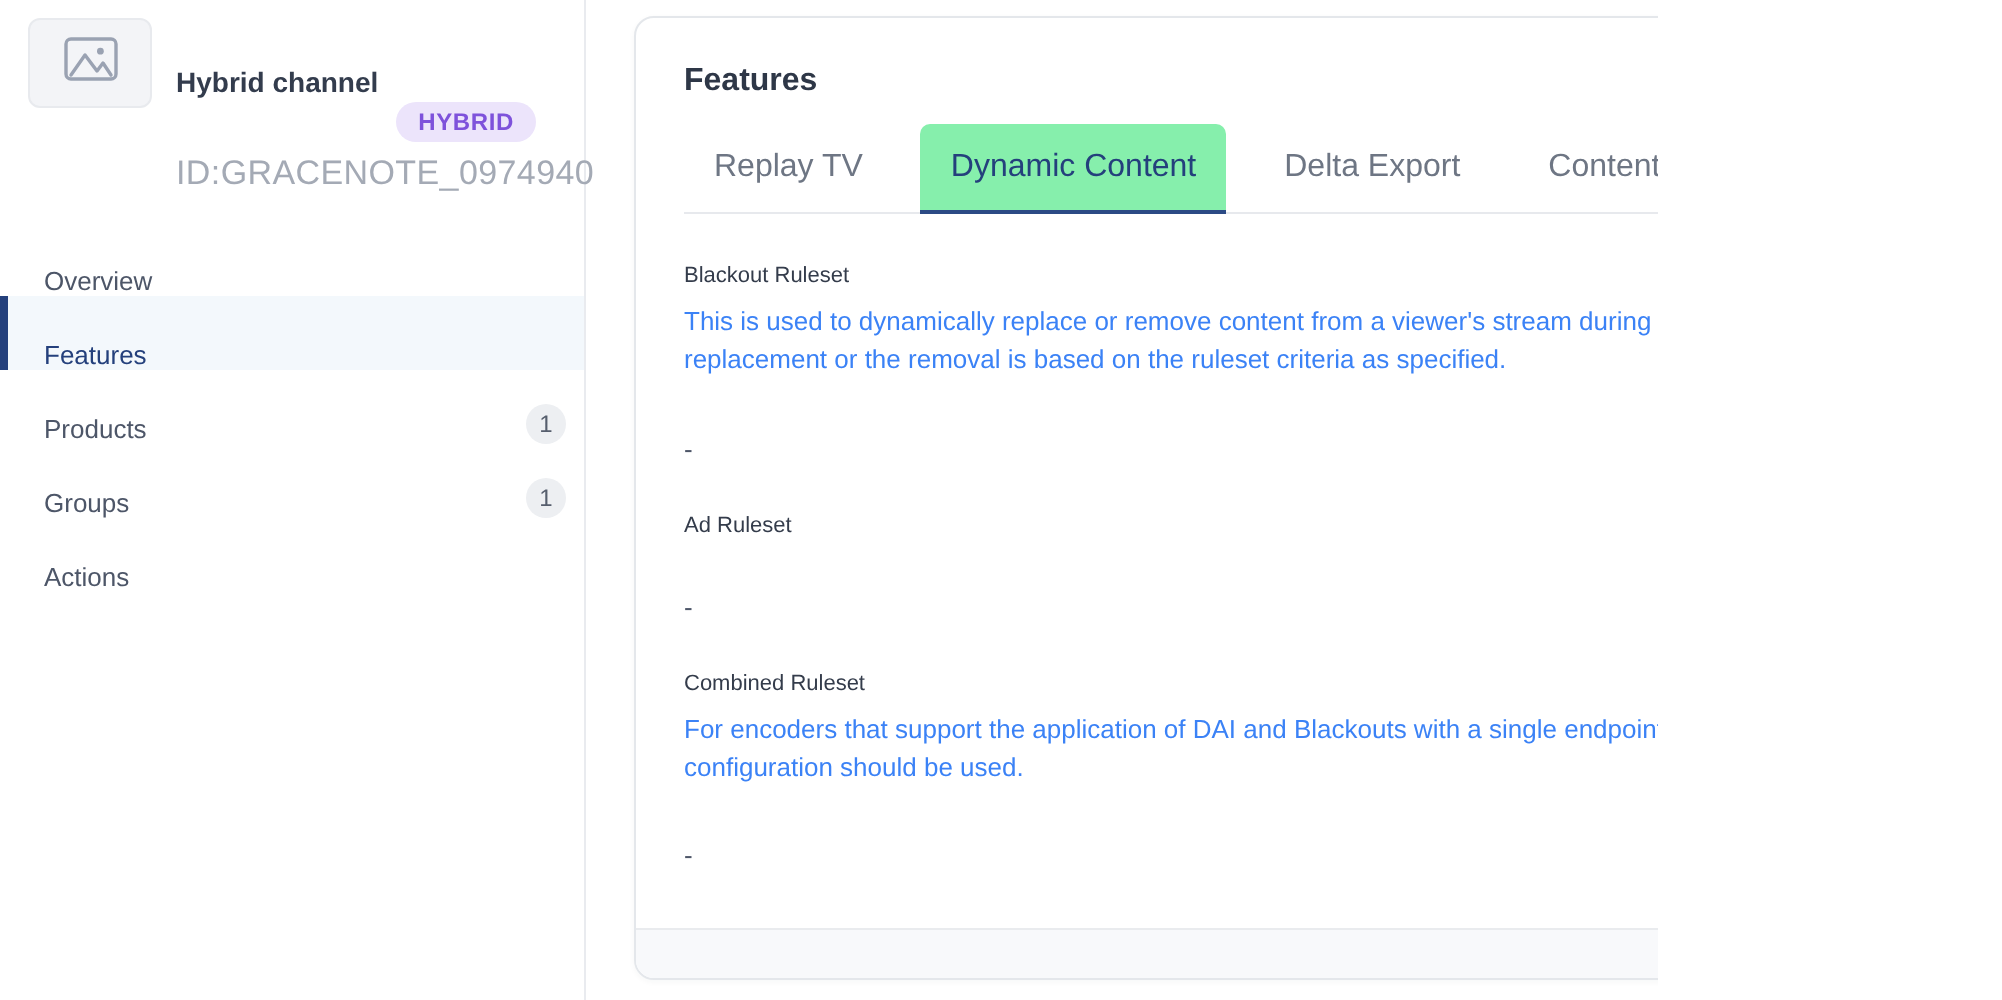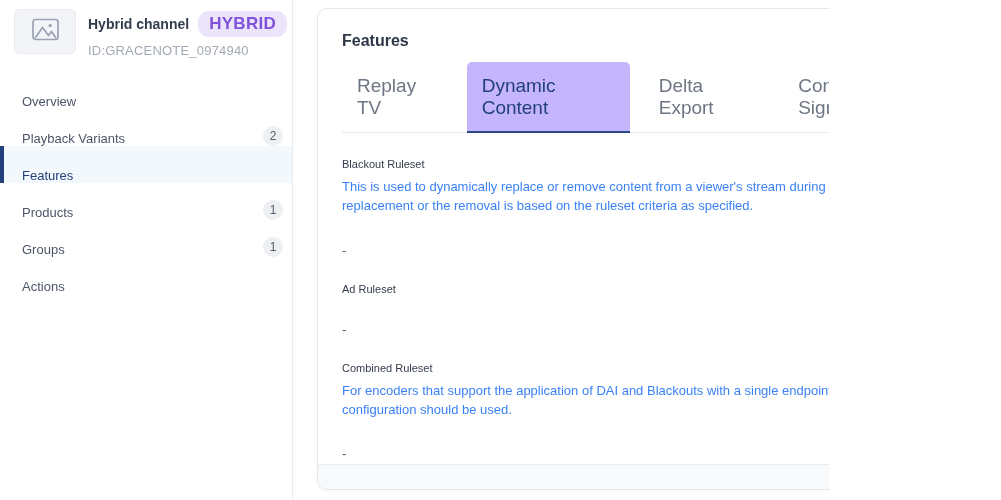--- a/index.html
+++ b/index.html
@@ -6,35 +6,35 @@
   html,body { width:1001px; height:500px; background:#ffffff; font-family:"Liberation Sans", sans-serif; }
   .app { position:relative; width:829px; height:500px; overflow:hidden; background:#ffffff; }
 
   
   .sidebar { position:absolute; left:0; top:0; width:293px; height:500px; background:#ffffff; border-right:1px solid #e9ebef; }
   .channel-header { display:flex; align-items:flex-start; gap:12px; padding:9px 14px 6px 14px; }
   .thumb { width:62px; height:45px; background:#f3f4f7; border:1px solid #e8eaee; border-radius:6px; display:flex; align-items:center; justify-content:center; flex:none; }
   .channel-info { padding-top:2px; min-width:0; }
   .title-row { display:flex; align-items:center; gap:9px; }
   .channel-title { font-size:14px; font-weight:bold; color:#333c4d; white-space:nowrap; }
-  .badge-hybrid { background:#ece4fb; color:#7e52db; font-size:17px; font-weight:bold; letter-spacing:.3px; padding:3px 11px; border-radius:11px; white-space:nowrap; }
-  .channel-id { margin-top:6px; font-size:13px; color:#a4aab5; letter-spacing:.2px; }
+  .badge-hybrid { background:#ece4fb; color:#7e52db; font-size:12px; font-weight:bold; letter-spacing:.3px; padding:3px 11px; border-radius:11px; white-space:nowrap;margin-top:40px; }
+  .channel-id { margin-top:6px; font-size:17px; color:#a4aab5; letter-spacing:.2px; }
 
   .nav { margin-top:8px; }
   .nav-item { height:37px; display:flex; align-items:flex-end; padding-right:9px; padding-left:18px; border-left:4px solid transparent; font-size:13px; color:#4d5668; cursor:pointer; }
   .nav-item.active { border-left-color:#24407c; background:#f3f8fc; color:#24407c; }
   .nav-badge { margin-left:auto; width:20px; height:20px; border-radius:50%; background:#edeff2; color:#565e6d; font-size:12px; display:flex; align-items:center; justify-content:center; }
 
   
   .card { position:absolute; left:317px; top:8px; width:676px; height:482px; background:#ffffff; border:1px solid #e4e7eb; border-radius:10px; box-shadow:0 1px 3px rgba(30,40,60,.04); display:flex; flex-direction:column; overflow:hidden; }
   .card-title { margin:23px 24px 0 24px; font-size:16px; font-weight:bold; color:#2e3747; }
 
   .tabs { display:flex; margin:12px 24px 0 24px; border-bottom:1px solid #e7e9ed; }
-  .tab { position:relative; padding:13px 15px; font-size:19px; color:#6e7684; cursor:pointer; border-radius:5px 5px 0 0; margin-right:14px; }
-  .tab.active { color:#24407c; background:#c4b5fd; }
+  .tab { position:relative; padding:13px 15px; font-size:16px; color:#6e7684; cursor:pointer; border-radius:5px 5px 0 0; margin-right:14px; }
+  .tab.active { color:#24407c; background:#86efac; }
   .tab.active::after { content:""; position:absolute; left:0; right:0; bottom:-1px; height:2px; background:#2c4a85; }
 
   .sections { padding:0 24px; }
   .section { margin-top:25px; }
   .section-label { font-size:11px; color:#343c4b; }
   .section-desc { margin-top:8px; font-size:13px; line-height:1.45; color:#3b82f6; }
   .section-value { margin-top:27px; font-size:13px; color:#4d5668; }
 
   .card-footer { margin-top:auto; background:#f8f9fb; border-top:1px solid #e9ebee; padding:12px 18px; display:flex; justify-content:flex-end; }
 </style>
@@ -59,24 +59,20 @@
           <span class="channel-title">Hybrid channel</span>
           <span class="badge-hybrid">HYBRID</span>
         </div>
         <div class="channel-id">ID:GRACENOTE_0974940</div>
       </div>
     </div>
 
     <div class="nav">
       <div class="nav-item">
         <span>Overview</span>
-      </div>
-      <div class="nav-item">
-        <span>Playback Variants</span>
-        <span class="nav-badge">2</span>
       </div>
       <div class="nav-item active">
         <span>Features</span>
       </div>
       <div class="nav-item">
         <span>Products</span>
         <span class="nav-badge">1</span>
       </div>
       <div class="nav-item">
         <span>Groups</span>

